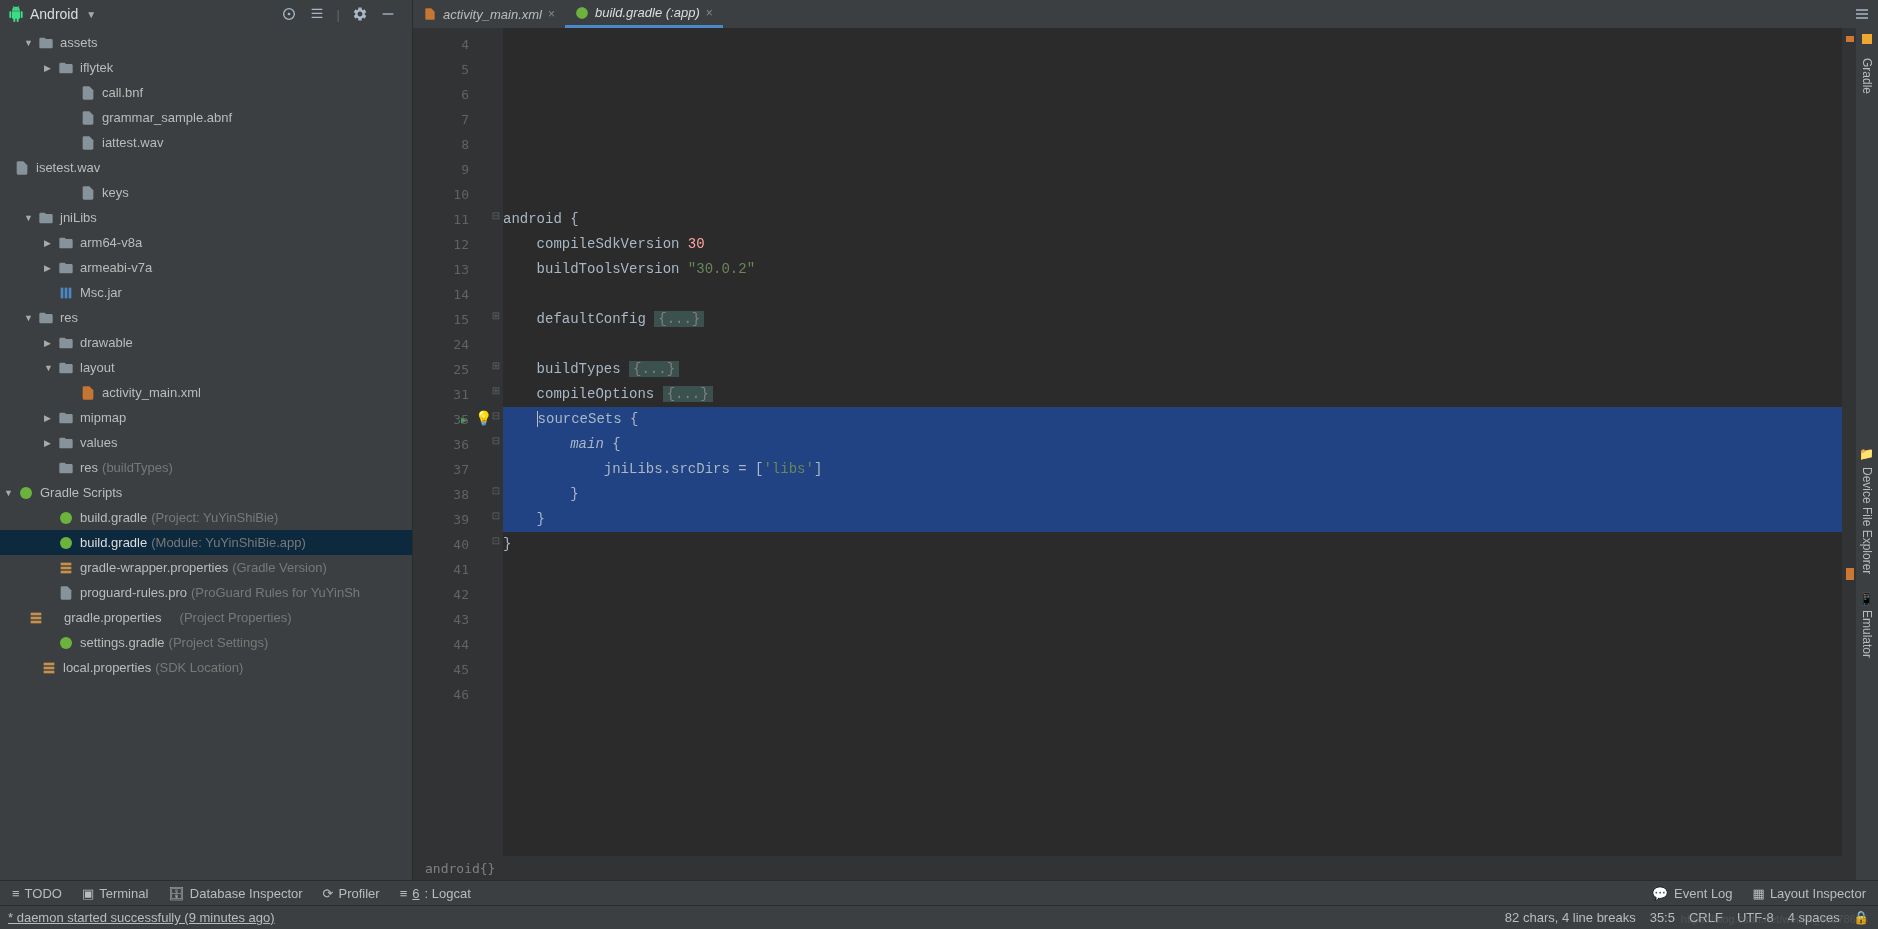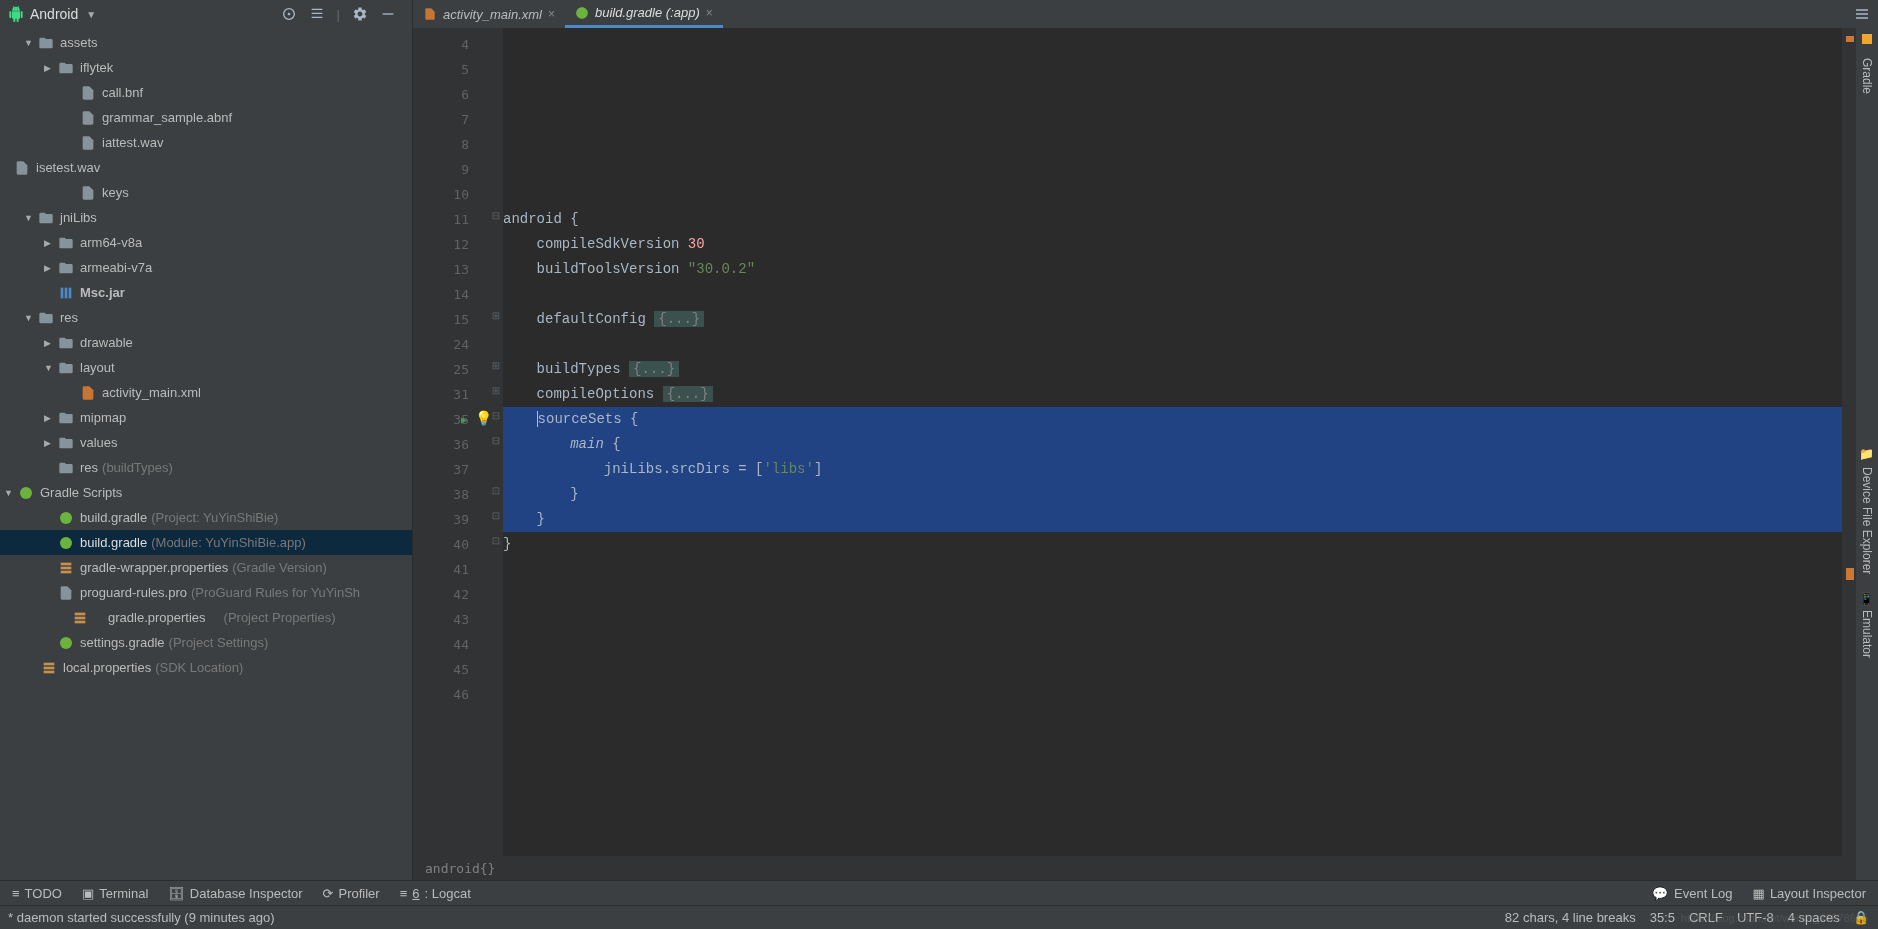--- a/index.html
+++ b/index.html
@@ -101,22 +101,22 @@
   padding: 0 12px; gap: 20px; border-top: 1px solid #2b2b2b;
 }
 .tool-item { display: flex; align-items: center; gap: 5px; color: #bbbbbb; cursor: pointer; font-size: 13px; }
 .tool-item .mnemonic { text-decoration: underline; }
 .tool-spacer { flex: 1; }
 
 .status-bar {
   height: 24px; background: #3c3f41; display: flex; align-items: center;
   padding: 0 8px; color: #bbbbbb; font-size: 13px; border-top: 1px solid #2b2b2b;
 }
-.status-left { flex: 1; }
-.status-right { display: flex; gap: 14px; align-items: center; }
+.status-left { flex: 1; text-decoration: underline; }
+.status-right { display: flex; gap: 14px; align-items: flex-end; }
 .marker-col { width: 14px; background: #313335; position:relative; }
 .marker-warn { position:absolute; right:2px; width:8px; height:6px; background:#cc7832; }
 .marker-warn2 { position:absolute; right:2px; width:8px; height:12px; background:#cc7832; }
 </style>
 </head>
 <body>
 
 <div class="top-row">
   <div class="project-header">
     <svg class="android-icon" viewBox="0 0 24 24">
@@ -250,21 +250,21 @@
       </div>
       <div class="tree-row" style="padding-left: 44px;">
         <span class="tree-arrow">▶</span>
         <span class="tree-icon">
           <svg class="folder-icon" viewBox="0 0 24 24" width="16" height="16">
             <path d="M10 4H4c-1.1 0-2 .9-2 2v12c0 1.1.9 2 2 2h16c1.1 0 2-.9 2-2V8c0-1.1-.9-2-2-2h-8l-2-2z"></path>
           </svg>
         </span>
         <span>armeabi-v7a</span>
       </div>
-      <div class="tree-row" style="padding-left: 44px; font-weight: bold;">
+      <div class="tree-row" style="padding-left: 44px;">
         <span class="tree-arrow"></span>
         <span class="tree-icon">
           <svg class="jar-icon" viewBox="0 0 24 24" width="16" height="16">
             <rect x="4" y="4" width="4" height="16"></rect>
             <rect x="10" y="4" width="4" height="16"></rect>
             <rect x="16" y="4" width="4" height="16"></rect>
           </svg>
         </span>
         <span>Msc.jar</span>
       </div>
@@ -376,21 +376,21 @@
       <div class="tree-row" style="padding-left: 44px;">
         <span class="tree-arrow"></span>
         <span class="tree-icon">
           <svg class="file-icon" viewBox="0 0 24 24" width="16" height="16">
             <path d="M14 2H6c-1.1 0-2 .9-2 2v16c0 1.1.9 2 2 2h12c1.1 0 2-.9 2-2V8l-6-6z"></path>
           </svg>
         </span>
         <span>proguard-rules.pro</span>
         <span class="hint">(ProGuard Rules for YuYinSh</span>
       </div>
-      <div class="tree-row" style="padding-left: 44px; gap: 14px;">
+      <div class="tree-row" style=" gap: 14px;">
         <span class="tree-arrow"></span>
         <span class="tree-icon">
           <svg viewBox="0 0 24 24" width="16" height="16" fill="#c5914c">
             <rect x="4" y="4" width="16" height="4"></rect>
             <rect x="4" y="10" width="16" height="4"></rect>
             <rect x="4" y="16" width="16" height="4"></rect>
           </svg>
         </span>
         <span>gradle.properties</span>
         <span class="hint">(Project Properties)</span>

